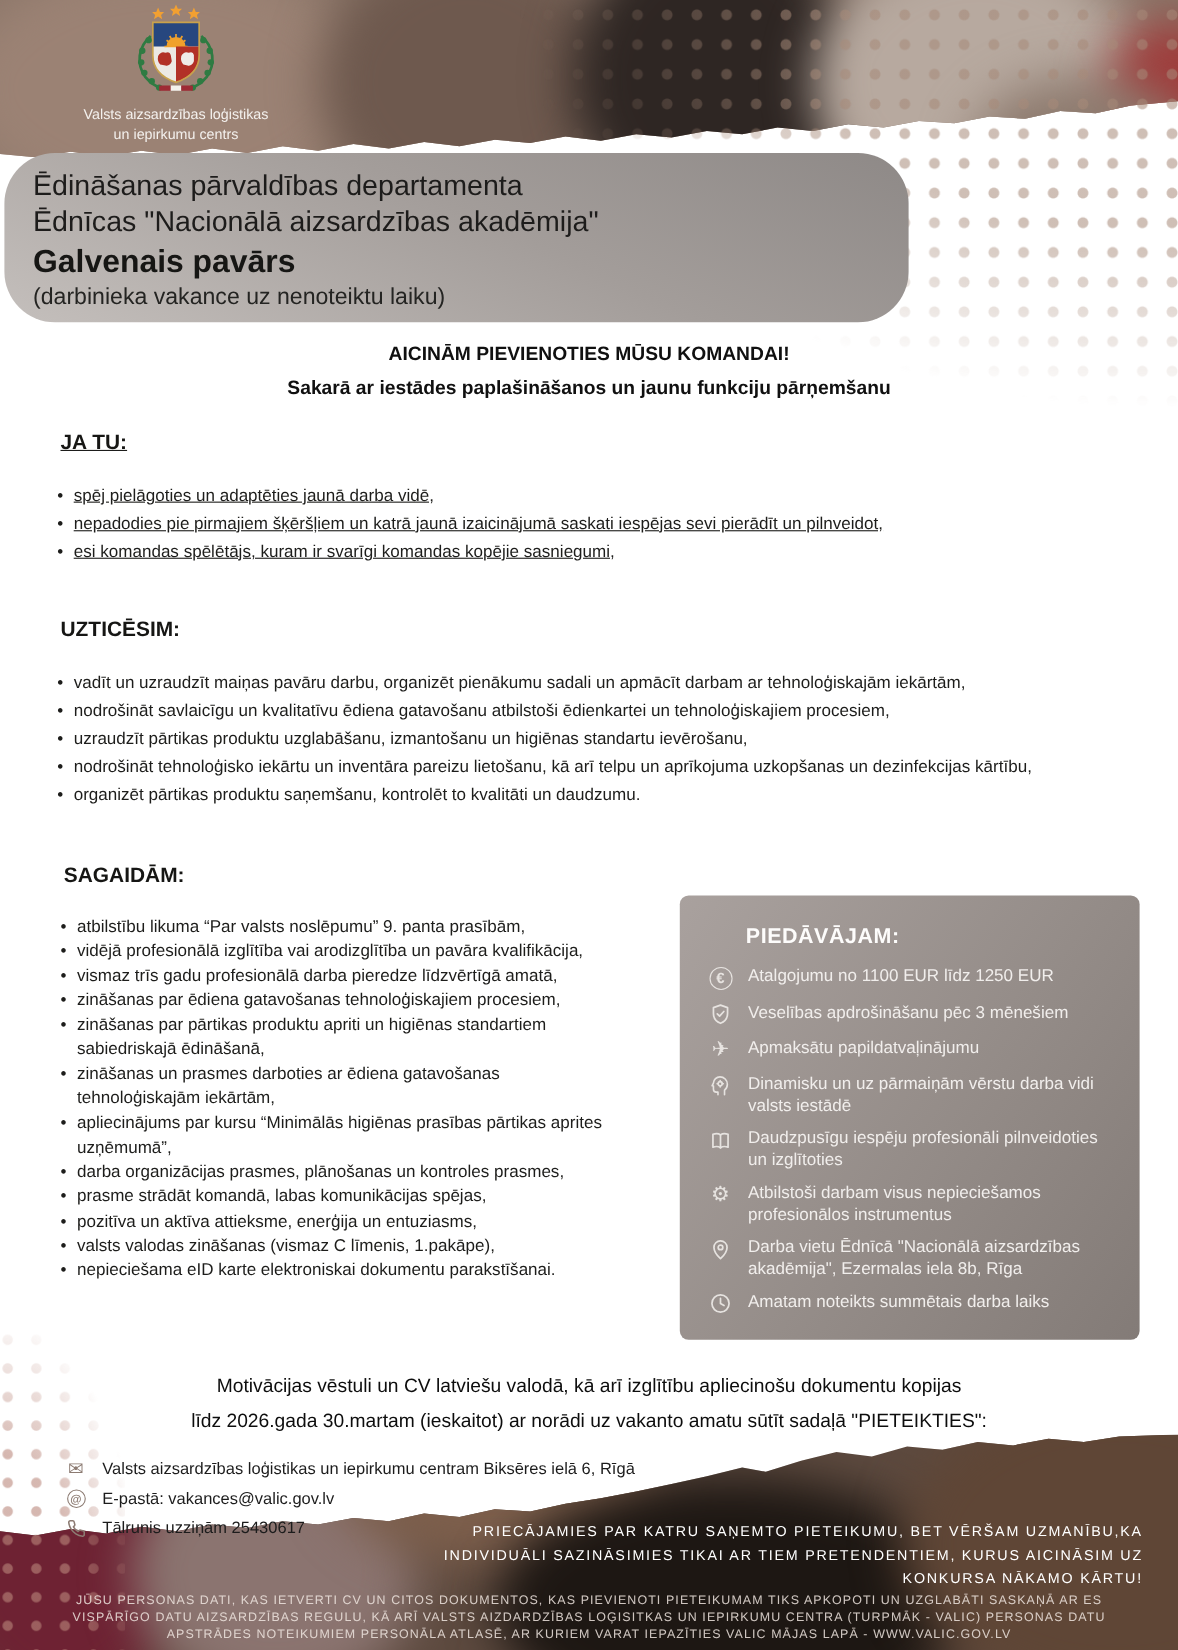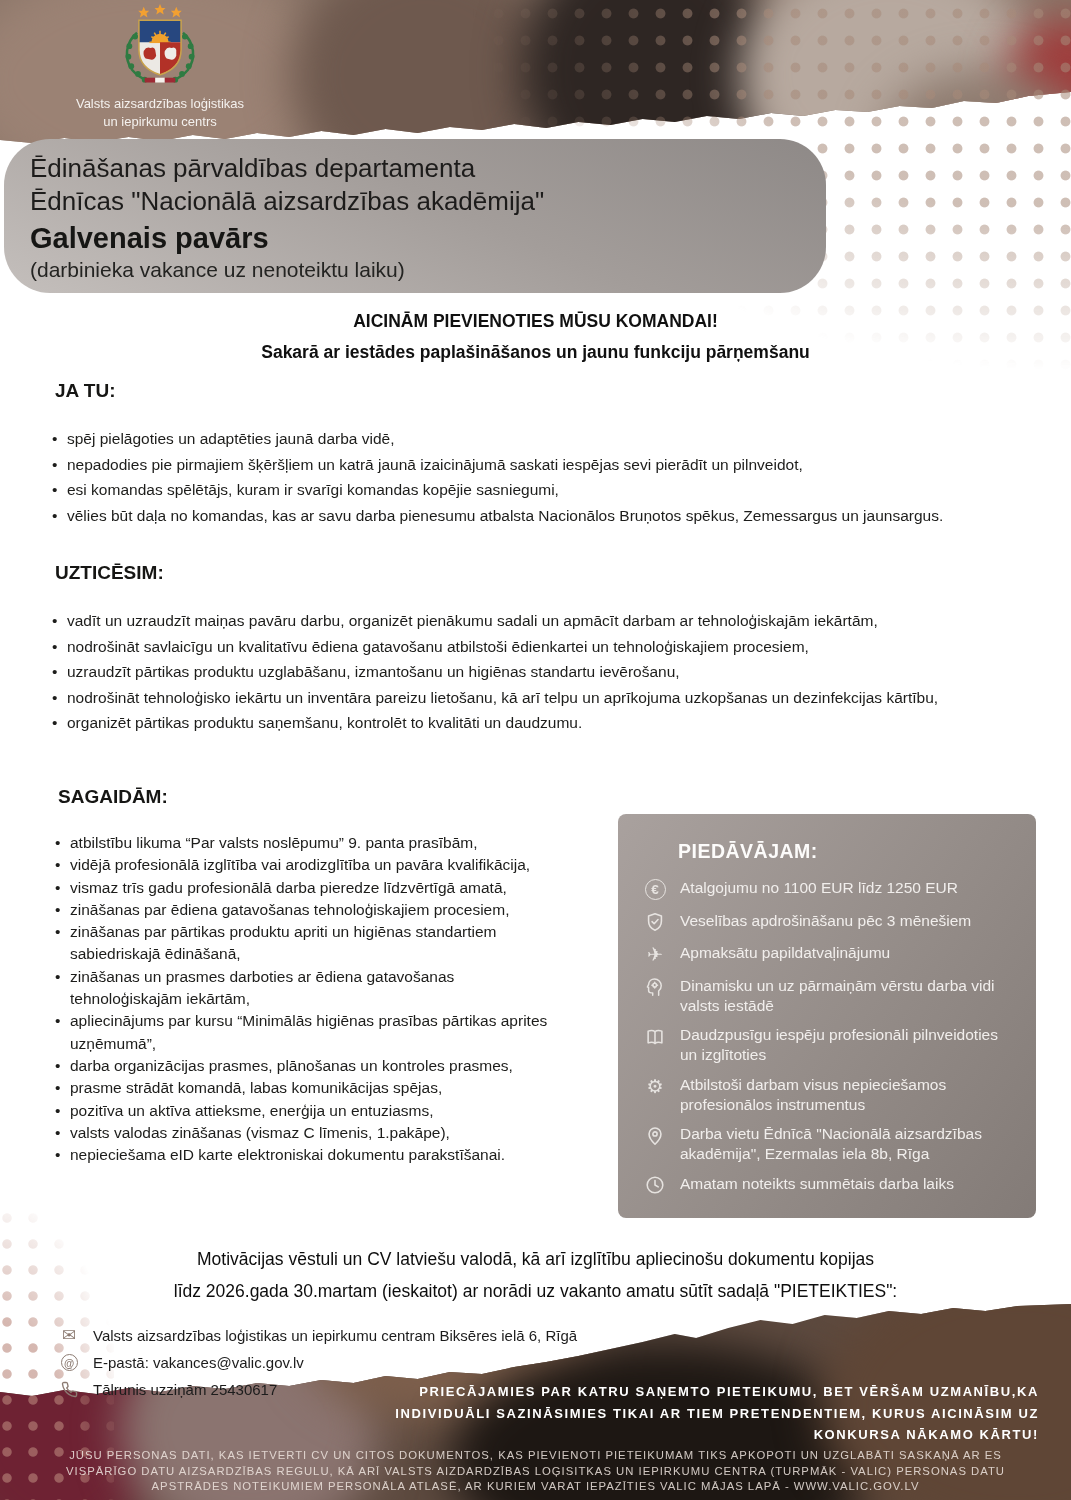--- a/index.html
+++ b/index.html
@@ -47,21 +47,21 @@
   .tc-pos{font-size:29px;line-height:36px;font-weight:bold;margin-top:2px;color:#161614;}
   .tc-note{font-size:21px;line-height:28px;color:#242422;}
   
   .intro{position:absolute;left:0;right:0;top:306px;z-index:4;text-align:center;font-weight:bold;font-size:17.5px;line-height:31px;color:#101010;}
   
   .section{position:absolute;z-index:4;}
   .section h2{font-size:19px;line-height:22px;margin:0 0 24px 3px;font-weight:bold;color:#161614;}
   .section ul{list-style:none;margin:0;padding:0;}
   .section li{position:relative;padding-left:15px;font-size:15.5px;line-height:25.5px;color:#1d1d1b;}
   .section li::before{content:"\2022";position:absolute;left:0;top:0;}
-  .sec-ja-tu{left:52px;top:380px;width:990px;}
+  .sec-ja-tu{left:52px;top:392px;width:990px;text-decoration:underline;}
   .sec-uzticesim{left:52px;top:562px;width:990px;}
   .sec-sagaidam{left:55px;top:786px;width:505px;}
   .sec-sagaidam li{line-height:22.3px;}
   
   .offer-box{
     position:absolute;left:618px;top:814px;width:418px;height:404px;z-index:4;box-sizing:border-box;
     border-radius:8px;padding:26px 24px 20px 24px;
     background:linear-gradient(125deg,#a9a19e 0%,#948c88 55%,#837b77 100%);
     color:#f1eeec;
   }
@@ -73,21 +73,21 @@
   .g-icon{font-size:19px;line-height:1;color:#edeae7;}
   .euro-circle{width:21px;height:21px;border:1.7px solid #edeae7;border-radius:50%;display:flex;align-items:center;justify-content:center;font-size:13.5px;font-weight:bold;color:#edeae7;box-sizing:border-box;}
   
   .apply{position:absolute;left:0;right:0;top:1243px;z-index:4;text-align:center;font-weight:normal;font-size:17.5px;line-height:32px;color:#0d0d0d;}
   .contacts{position:absolute;left:58px;top:1322px;z-index:4;}
   .contact-row{display:flex;align-items:center;gap:13px;height:27px;font-size:15px;color:#1c1c1c;}
   .cicon{flex:0 0 22px;width:22px;display:flex;align-items:center;justify-content:center;color:#8c7b72;}
   .cicon .env{font-size:17px;line-height:1;}
   .at-circle{width:17px;height:17px;border:1.5px solid #8c7b72;border-radius:50%;display:flex;align-items:center;justify-content:center;font-size:10.5px;font-weight:bold;box-sizing:border-box;}
   
-  .notice{position:absolute;right:32px;top:1381px;width:660px;z-index:4;text-align:right;color:#ffffff;font-weight:bold;font-size:13px;letter-spacing:1.6px;line-height:21.5px;}
+  .notice{position:absolute;right:32px;top:1381px;width:660px;z-index:4;text-align:right;color:#ffffff;font-weight:normal;font-size:13px;letter-spacing:1.6px;line-height:21.5px;}
   .legal{position:absolute;left:32px;right:32px;top:1448px;z-index:4;text-align:center;color:rgba(238,229,223,.85);font-size:11.3px;letter-spacing:1px;line-height:15.5px;}
 </style>
 </head>
 <body>
 
 <div class="page">
 
   <div class="photo-top">
     <div class="blob" style="left:-40px;top:-40px;width:380px;height:240px;background:#9b8274;"></div>
     <div class="blob" style="left:290px;top:-50px;width:270px;height:250px;background:#6e594e;"></div>
@@ -169,21 +169,20 @@
     <div>AICINĀM PIEVIENOTIES MŪSU KOMANDAI!</div>
     <div>Sakarā ar iestādes paplašināšanos un jaunu funkciju pārņemšanu</div>
   </div>
 
   <div class="section sec-ja-tu">
     <h2>JA TU:</h2>
     <ul>
       <li>spēj pielāgoties un adaptēties jaunā darba vidē,</li>
       <li>nepadodies pie pirmajiem šķēršļiem un katrā jaunā izaicinājumā saskati iespējas sevi pierādīt un pilnveidot,</li>
       <li>esi komandas spēlētājs, kuram ir svarīgi komandas kopējie sasniegumi,</li>
-      <li>vēlies būt daļa no komandas, kas ar savu darba pienesumu atbalsta Nacionālos Bruņotos spēkus, Zemessargus un jaunsargus.</li>
     </ul>
   </div>
 
   <div class="section sec-uzticesim">
     <h2>UZTICĒSIM:</h2>
     <ul>
       <li>vadīt un uzraudzīt maiņas pavāru darbu, organizēt pienākumu sadali un apmācīt darbam ar tehnoloģiskajām iekārtām,</li>
       <li>nodrošināt savlaicīgu un kvalitatīvu ēdiena gatavošanu atbilstoši ēdienkartei un tehnoloģiskajiem procesiem,</li>
       <li>uzraudzīt pārtikas produktu uzglabāšanu, izmantošanu un higiēnas standartu ievērošanu,</li>
       <li>nodrošināt tehnoloģisko iekārtu un inventāra pareizu lietošanu, kā arī telpu un aprīkojuma uzkopšanas un dezinfekcijas kārtību,</li>

